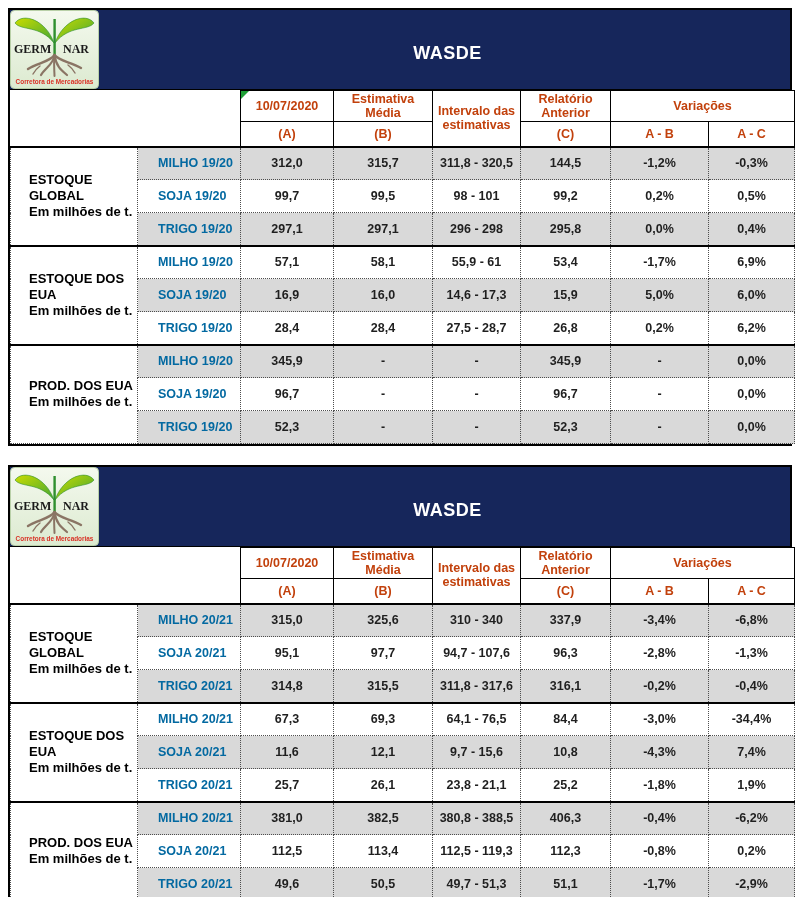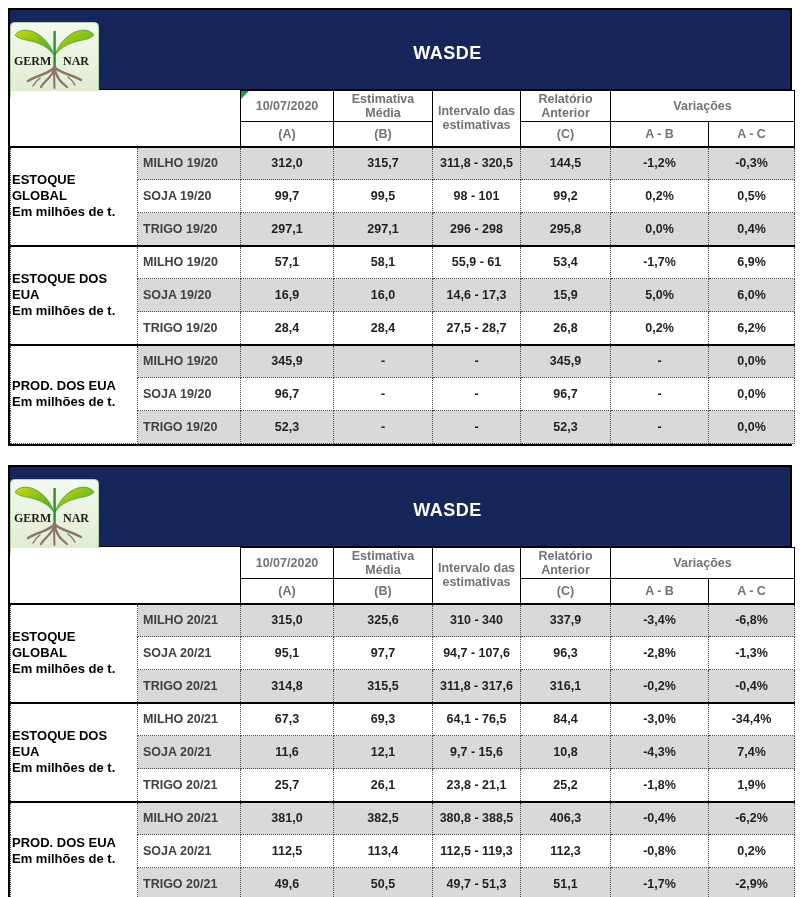--- a/index.html
+++ b/index.html
@@ -14,21 +14,21 @@
   .wtable { border: 2px solid #000; background: #fff; }
 
   .title-band {
     background: #16265B;
     height: 80px;
     position: relative;
     display: flex; align-items: center;
     border-bottom: 1px solid #000;
   }
   .logo-box {
-    position: absolute; left: 0; top: 12px;
+    position: absolute; left: 0; top: 0;
     width: 110px; height: 79px;
   }
   .wasde-title {
     flex: 1;
     margin-left: 95px;
     text-align: center;
     color: #ffffff;
     font-size: 18px;
     font-weight: 700;
     letter-spacing: 0.5px;
@@ -38,21 +38,21 @@
   table.data {
     border-collapse: collapse;
     width: 100%;
     table-layout: fixed;
   }
   thead th {
     border: 1px solid #000;
     background: #fff;
     font-size: 12.5px;
     font-weight: 700;
-    color: #737373;
+    color: #c2410c;
     text-align: center;
     line-height: 1.12;
     padding: 1px 2px;
     position: relative;
   }
   tr.h1 th { height: 31px; }
   tr.h2 th { height: 25px; }
   th.empty-head {
     border: none;
     border-right: 1px solid #000;
@@ -71,27 +71,27 @@
     font-size: 12.5px;
     padding: 1px 4px;
   }
   tbody td {
     text-align: center;
     color: #1f1f1f;
     font-weight: 700;
   }
   tbody td.commodity {
     text-align: left;
-    padding-left: 5px;
-    color: #404040;
+    padding-left: 20px;
+    color: #0369a1;
   }
   tbody th.gcell {
     background: #fff;
     text-align: left;
-    padding-left: 1px;
+    padding-left: 18px;
     color: #000;
     font-size: 13px;
     font-weight: 700;
     line-height: 1.25;
   }
   tbody tr:nth-child(odd) td { background: #D9D9D9; }
   tbody tr:nth-child(even) td { background: #ffffff; }
   tbody tr.gstart td, tbody tr.gstart th { border-top: 2px solid #000; }
 </style>
 </head>

